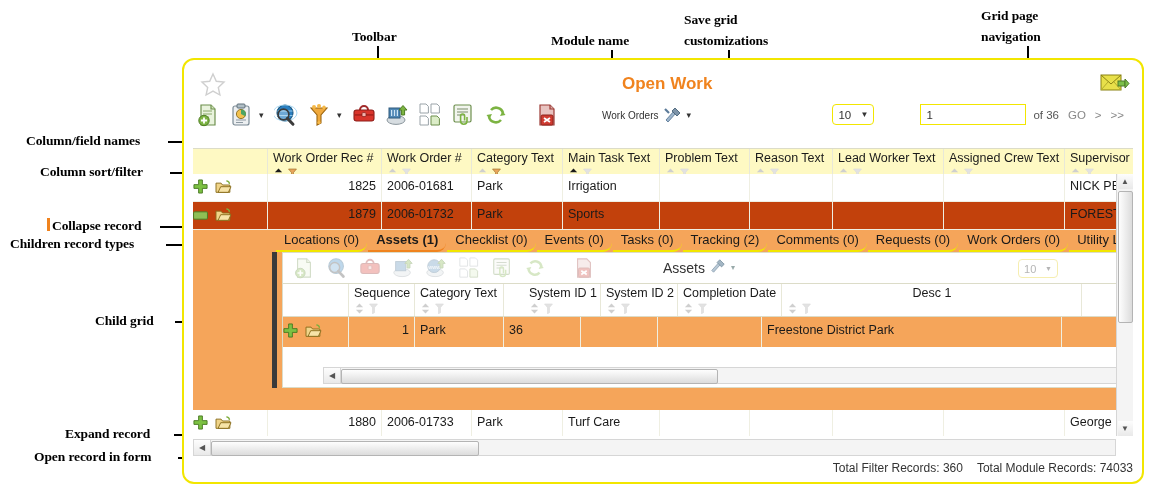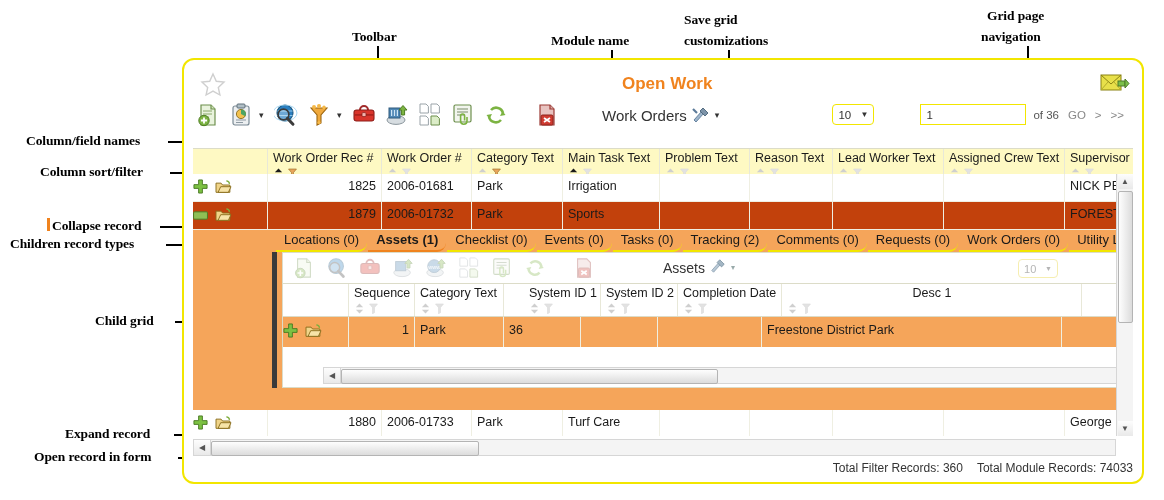--- a/index.html
+++ b/index.html
@@ -39,21 +39,21 @@
   
   #envelope-btn{position:absolute;right:12px;top:12px;width:30px;height:22px;}
 
   
   #open-work-title{
     position:absolute;left:438px;top:14px;
     font-size:17px;color:#f0831e;font-weight:bold;
     font-family:"Liberation Sans", sans-serif;
   }
   #module-row{position:absolute;left:418px;top:46px;display:flex;align-items:center;gap:4px;}
-  #module-name{font-size:15px;color:#333;}
+  #module-name{font-size:10px;color:#333;}
 
   
   #toolbar{
     position:absolute;left:9px;top:38px;width:390px;height:34px;
     display:flex;align-items:center;
   }
   .tb-btn{width:30px;height:30px;display:flex;align-items:center;justify-content:center;position:relative;margin-right:3px;}
   .tb-caret{width:8px;margin-right:4px;align-self:center;font-size:9px;color:#333;line-height:1;}
   .tb-gap{width:18px;}
 
@@ -171,21 +171,21 @@
 <div class="anno-line anno-v" style="left:576px;top:105px;height:18px;"></div>
 
 <div class="anno-text" style="left:551px;top:33px;">Module name</div>
 <div class="anno-line anno-v" style="left:611px;top:50px;height:57px;"></div>
 
 <div class="anno-text" style="left:684px;top:12px;">Save grid</div>
 <div class="anno-text" style="left:684px;top:33px;">customizations</div>
 <div class="anno-line anno-v" style="left:728px;top:50px;height:61px;"></div>
 <div class="anno-line anno-h" style="left:711px;top:110px;width:19px;"></div>
 
-<div class="anno-text" style="left:981px;top:8px;margin-left:6px;">Grid page</div>
+<div class="anno-text" style="left:981px;top:8px;">Grid page</div>
 <div class="anno-text" style="left:981px;top:29px;">navigation</div>
 <div class="anno-line anno-v" style="left:1027px;top:46px;height:58px;"></div>
 <div class="anno-line anno-h" style="left:889px;top:102px;width:251px;"></div>
 <div class="anno-line anno-v" style="left:889px;top:102px;height:14px;"></div>
 <div class="anno-line anno-v" style="left:1138px;top:102px;height:14px;"></div>
 
 <div class="anno-text" style="left:26px;top:133px;">Column/field names</div>
 <div class="anno-line anno-h" style="left:168px;top:141px;width:88px;"></div>
 
 <div class="anno-text" style="left:40px;top:164px;">Column sort/filter</div>

